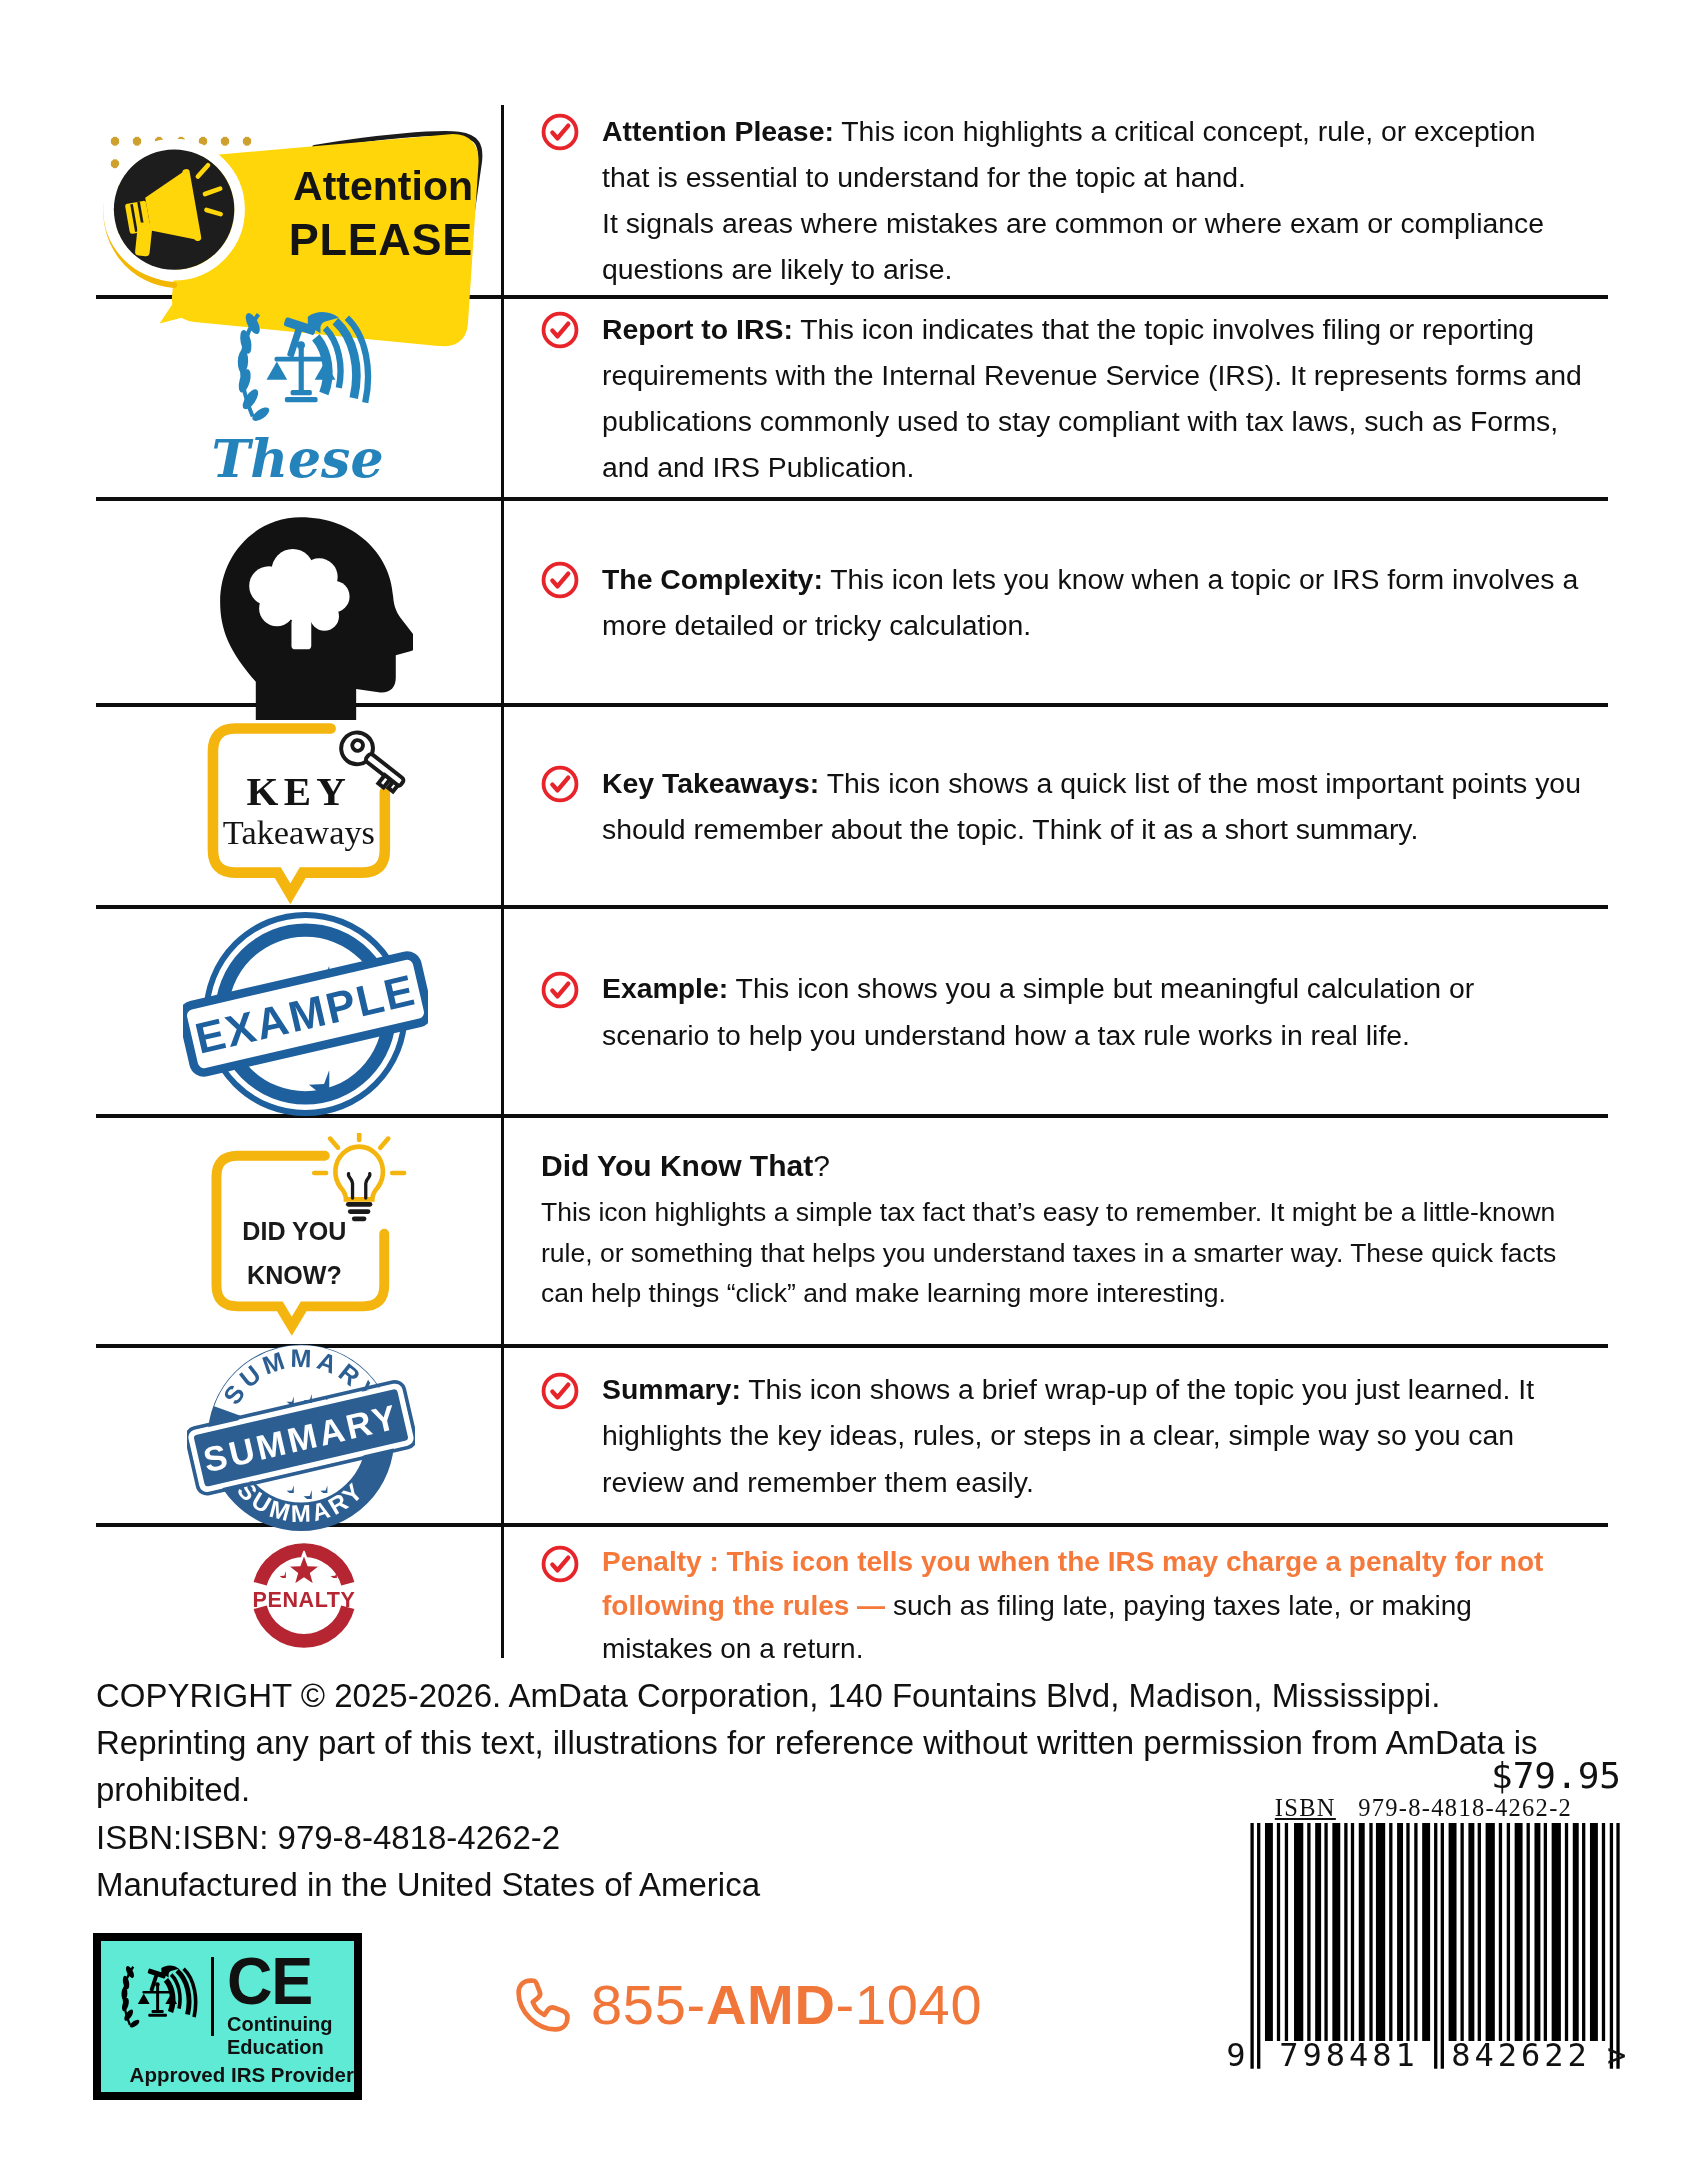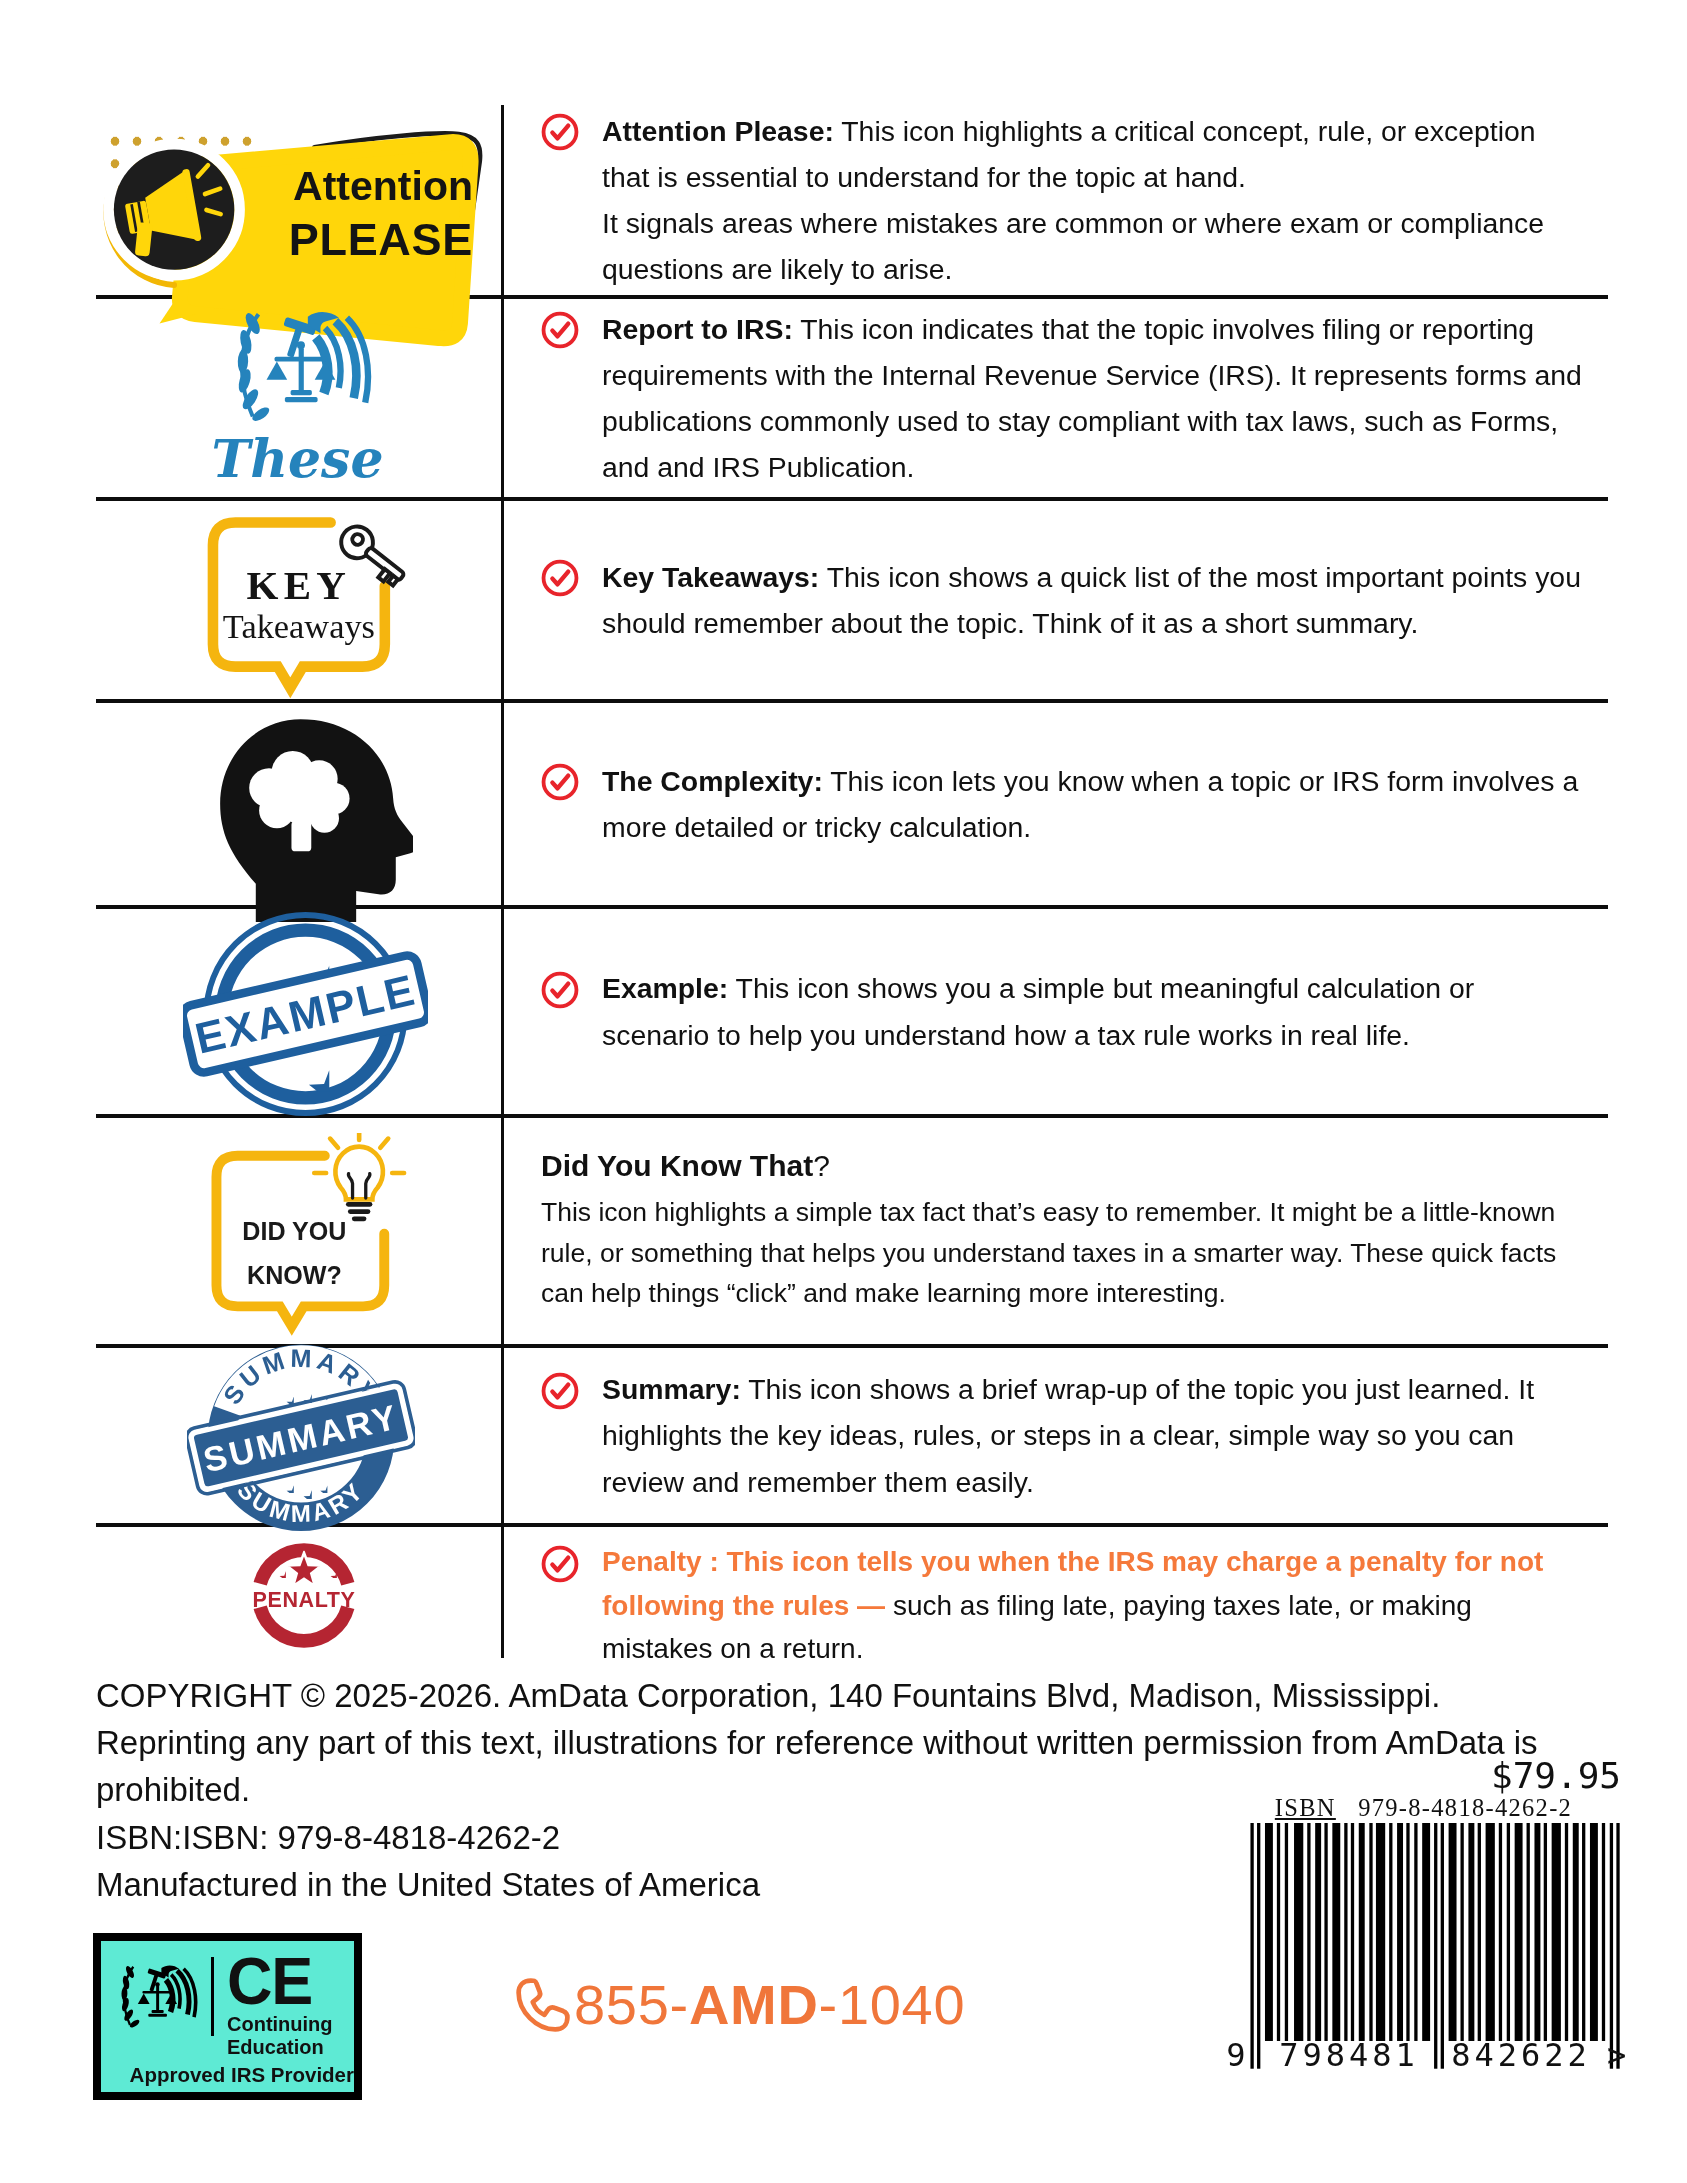--- a/index.html
+++ b/index.html
@@ -55,21 +55,21 @@
   .ce-box{position:absolute;left:93px;top:1933px;width:253px;height:151px;border:8.6px solid #000;
           background:#5eead4;}
   .ce-inner{position:relative;width:100%;height:100%;}
   .ce-eagle{position:absolute;left:12px;top:14.6px;width:85px;height:85px;color:#000;}
   .ce-divider{position:absolute;left:110px;top:16px;width:3.3px;height:79px;background:#000;}
   .ce-right{position:absolute;left:126px;top:6.6px;width:119px;}
   .ce-big{font-size:63px;font-weight:bold;letter-spacing:-1.3px;line-height:1.0;transform:scaleY(1.05);transform-origin:top left;}
   .ce-sub{font-size:20px;font-weight:bold;line-height:1.12;margin-top:2.6px;}
   .ce-bottom{position:absolute;left:0;bottom:5.3px;width:100%;text-align:right;
              font-size:20.5px;font-weight:bold;}
-  .phone{position:absolute;left:513px;top:1972px;display:flex;align-items:center;color:#F0763A;}
+  .phone{position:absolute;left:513px;top:1972px;display:flex;align-items:center;gap:17px;color:#F0763A;}
   .phone-num{font-size:56px;letter-spacing:0.7px;}
   .phone-num b{font-weight:bold;}
   svg text{font-family:"Liberation Sans",sans-serif;}
   .serif-t{font-family:"Liberation Serif",serif;}
 </style>
 </head>
 <body>
 
 <svg width="0" height="0" style="position:absolute" aria-hidden="true">
   <defs>
@@ -168,46 +168,20 @@
         <p class="desc">
           <svg class="check" viewBox="0 0 58 58" width="38" height="38">
               <use href="#check-red"></use>
             </svg>
           <b>Report to IRS:</b>
           <span>This icon indicates that the topic involves filing or reporting requirements with the Internal Revenue Service (IRS). It represents forms and publications commonly used to stay compliant with tax laws, such as Forms, and and IRS Publication.</span>
         </p>
       </div>
     </div>
 
-    <div class="lrow r4">
-      <div class="cell-icon">
-        <svg class="icon-abs" style="left:97px;top:6.6px" width="225" height="195" viewBox="0 0 340 295">
-          <path d="M208,22 L64,22 Q30,22 30,56 L30,206 Q30,240 64,240 L128,240 L147,272 L166,240 L256,240 Q290,240 290,206 L290,118" fill="none" stroke="#F5B50F" stroke-width="16" stroke-linecap="round"></path>
-          <g transform="translate(248,52) rotate(38)" stroke="#1a1a1a" stroke-width="6" fill="#ffffff">
-            <circle cx="0" cy="0" r="24"></circle>
-            <circle cx="-2" cy="-4" r="8"></circle>
-            <rect x="20" y="-7" width="66" height="14" rx="5"></rect>
-            <rect x="58" y="6" width="10" height="16"></rect>
-            <rect x="74" y="6" width="9" height="12"></rect>
-          </g>
-          <text class="serif-t" x="160" y="138" text-anchor="middle" font-size="62" font-weight="bold" letter-spacing="8" fill="#141414">KEY</text>
-          <text class="serif-t" x="160" y="196" text-anchor="middle" font-size="52" fill="#141414">Takeaways</text>
-        </svg>
-      </div>
-      <div class="cell-text">
-        <p class="desc">
-          <svg class="check" viewBox="0 0 58 58" width="38" height="38">
-              <use href="#check-red"></use>
-            </svg>
-          <b>Key Takeaways:</b>
-          <span>This icon shows a quick list of the most important points you should remember about the topic. Think of it as a short summary.</span>
-        </p>
-      </div>
-    </div>
-
     <div class="lrow r3">
       <div class="cell-icon">
         <svg class="icon-abs" style="left:99px;top:10.6px" width="218" height="208" viewBox="0 0 330 315">
           <path d="M160,8 C240,8 296,62 300,128 c1,16 6,26 14,36 l20,26 c7,10 2,18 -8,21 l-22,6 v34 c0,16 -10,24 -26,22 l-34,-5 v47 H92 v-58 C52,212 38,178 38,136 C38,64 92,8 160,8 Z" fill="#121212"></path>
           <g fill="#ffffff">
             <circle cx="112" cy="112" r="30"></circle>
             <circle cx="148" cy="88" r="32"></circle>
             <circle cx="188" cy="98" r="28"></circle>
             <circle cx="210" cy="128" r="24"></circle>
             <circle cx="124" cy="146" r="27"></circle>
@@ -217,20 +191,46 @@
           </g>
         </svg>
       </div>
       <div class="cell-text">
         <p class="desc">
           <svg class="check" viewBox="0 0 58 58" width="38" height="38">
               <use href="#check-red"></use>
             </svg>
           <b>The Complexity:</b>
           <span>This icon lets you know when a topic or IRS form involves a more detailed or tricky calculation.</span>
+        </p>
+      </div>
+    </div>
+
+    <div class="lrow r4">
+      <div class="cell-icon">
+        <svg class="icon-abs" style="left:97px;top:6.6px" width="225" height="195" viewBox="0 0 340 295">
+          <path d="M208,22 L64,22 Q30,22 30,56 L30,206 Q30,240 64,240 L128,240 L147,272 L166,240 L256,240 Q290,240 290,206 L290,118" fill="none" stroke="#F5B50F" stroke-width="16" stroke-linecap="round"></path>
+          <g transform="translate(248,52) rotate(38)" stroke="#1a1a1a" stroke-width="6" fill="#ffffff">
+            <circle cx="0" cy="0" r="24"></circle>
+            <circle cx="-2" cy="-4" r="8"></circle>
+            <rect x="20" y="-7" width="66" height="14" rx="5"></rect>
+            <rect x="58" y="6" width="10" height="16"></rect>
+            <rect x="74" y="6" width="9" height="12"></rect>
+          </g>
+          <text class="serif-t" x="160" y="138" text-anchor="middle" font-size="62" font-weight="bold" letter-spacing="8" fill="#141414">KEY</text>
+          <text class="serif-t" x="160" y="196" text-anchor="middle" font-size="52" fill="#141414">Takeaways</text>
+        </svg>
+      </div>
+      <div class="cell-text">
+        <p class="desc">
+          <svg class="check" viewBox="0 0 58 58" width="38" height="38">
+              <use href="#check-red"></use>
+            </svg>
+          <b>Key Takeaways:</b>
+          <span>This icon shows a quick list of the most important points you should remember about the topic. Think of it as a short summary.</span>
         </p>
       </div>
     </div>
 
     <div class="lrow r5">
       <div class="cell-icon">
         <svg class="icon-abs" style="left:87px;top:-4px" width="245" height="218" viewBox="0 0 370 330">
           <circle cx="185" cy="165" r="150" fill="none" stroke="#1E5F9E" stroke-width="9"></circle>
           <circle cx="185" cy="165" r="127" fill="none" stroke="#1E5F9E" stroke-width="20"></circle>
           <g style="color:#1E5F9E">

